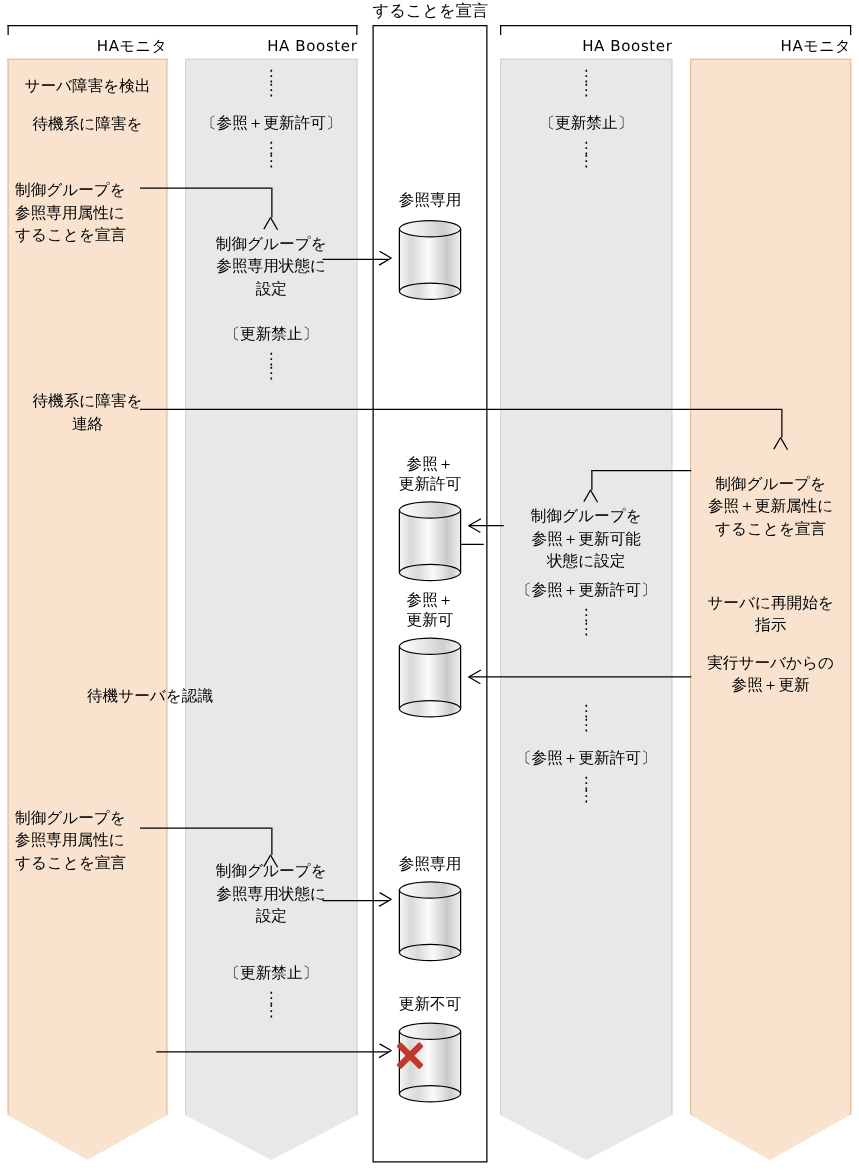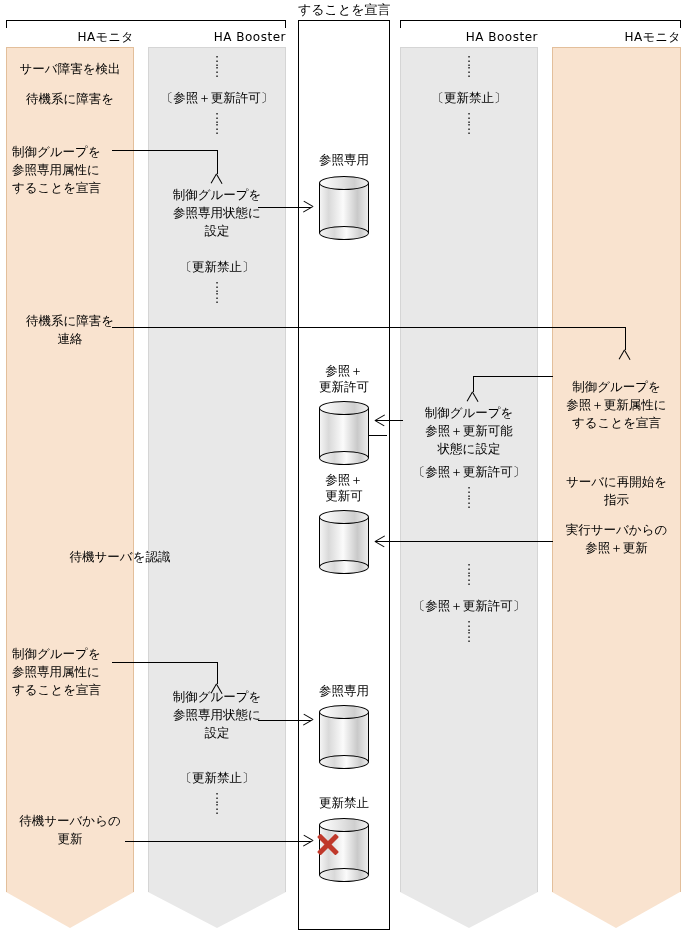--- a/index.html
+++ b/index.html
@@ -213,22 +213,20 @@
   <div class="txt" style="left:8px;top:90px;width:124px;">待機系に障害を</div>
   <div class="txt left" style="left:12px;top:143px;width:124px;">制御グループを
 参照専用属性に
 することを宣言</div>
   <div class="txt" style="left:8px;top:312px;width:124px;">待機系に障害を
 連絡</div>
   <div class="txt" style="left:8px;top:548px;width:144px;margin-left:40px;">待機サーバを認識</div>
   <div class="txt left" style="left:12px;top:645px;width:124px;">制御グループを
 参照専用属性に
 することを宣言</div>
-  <div class="txt" style="left:8px;top:812px;width:124px;">待機サーバからの
-更新</div>
 
   <div class="vdots" style="left:148px;top:55px;width:138px;">
     <span>⋮</span>
       <span>⋮</span>
   </div>
   <div class="txt" style="left:148px;top:89px;width:138px;">〔参照＋更新許可〕</div>
   <div class="vdots" style="left:148px;top:112px;width:138px;">
     <span>⋮</span>
       <span>⋮</span>
   </div>
@@ -307,21 +305,21 @@
     <div class="top"></div>
   </div>
 
   <div class="cyl-label" style="position:absolute;left:298px;top:683px;width:92px;">参照専用</div>
   <div class="cyl" style="left:319px;top:705px;width:50px;height:64px;">
     <div class="body" style="height:50px;"></div>
     <div class="bot" style="top:50px;"></div>
     <div class="top"></div>
   </div>
 
-  <div class="cyl-label" style="position:absolute;left:298px;top:795px;width:92px;">更新禁止</div>
+  <div class="cyl-label" style="position:absolute;left:298px;top:795px;width:92px;">更新不可</div>
   <div class="cyl" style="left:319px;top:818px;width:50px;height:64px;">
     <div class="body" style="height:50px;"></div>
     <div class="bot" style="top:50px;"></div>
     <div class="top"></div>
   </div>
   <div class="xmark" style="left:315px;top:831px;">
       <i></i>
       <i></i>
     </div>
 

